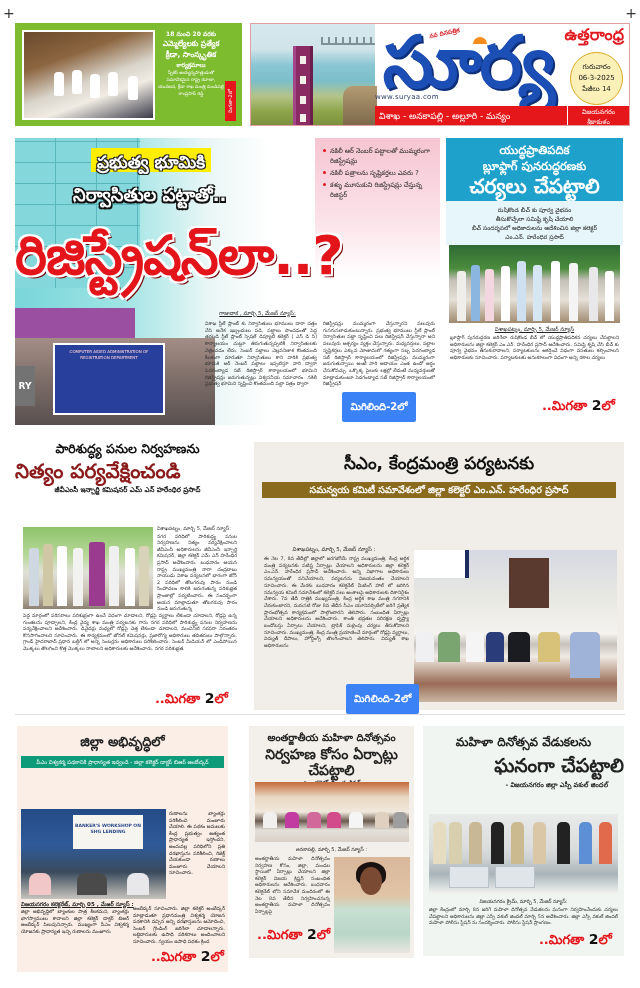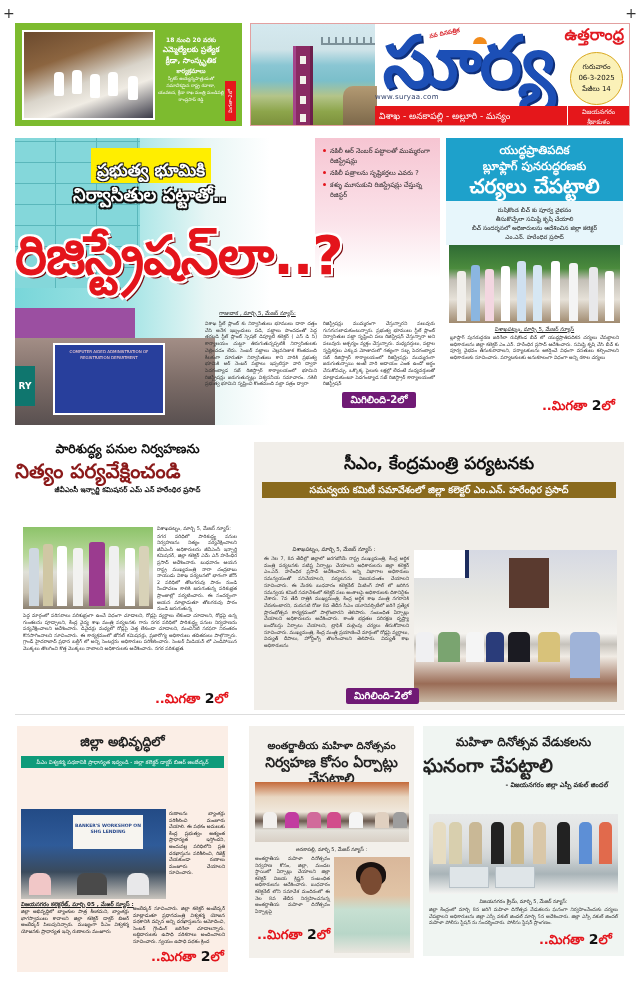--- a/index.html
+++ b/index.html
@@ -6,21 +6,21 @@
   html, body { width: 640px; height: 988px; background: #ffffff; overflow: hidden; }
   body { position: relative; font-family: "DejaVu Sans", sans-serif; color: #222; }
 
   .crop-mark { position: absolute; font-size: 14px; color: #333; line-height: 14px; font-family: "DejaVu Sans", sans-serif; }
 
   
   .teaser { position: absolute; left: 15px; top: 23px; width: 227px; height: 103px; background: #7dbb2f; }
   .teaser .photo { position: absolute; left: 7px; top: 7px; width: 133px; height: 90px;
     background: linear-gradient(160deg,#6b4a2e 0%,#8c6540 30%,#d9d4ca 55%,#f0ece4 70%,#3a3a48 100%); border: 2px solid #fff; }
   .teaser .photo .p { position: absolute; width: 10px; height: 24px; background: #fff; border-radius: 4px 4px 2px 2px; }
-  .teaser .txt { position: absolute; left: 143px; top: 12px; width: 66px; text-align: center; color: #fff; }
+  .teaser .txt { position: absolute; left: 143px; top: 6px; width: 66px; text-align: center; color: #fff; }
   .teaser .t1 { font-size: 6px; font-weight: bold; line-height: 9px; }
   .teaser .t2 { font-size: 7.5px; font-weight: bold; line-height: 11px; }
   .teaser .t3 { font-size: 4.5px; line-height: 7px; }
   .teaser .vtag { position: absolute; right: 6px; top: 58px; width: 11px; height: 40px; background: #e5171b; color: #fff; font-size: 5px;
      writing-mode: vertical-rl; transform: rotate(180deg); text-align: center; line-height: 11px; }
 
   .mast { position: absolute; left: 250px; top: 23px; width: 380px; height: 103px; border: 1px solid #e2a0a0; background: #fff; overflow: hidden; }
   .mast .scene { position: absolute; left: 0; top: 0; width: 124px; height: 103px;
      background: linear-gradient(180deg,#d5e9ef 0%,#cfe3e8 25%,#8ac6d3 40%,#7bbfca 55%,#b4c489 70%,#8da54b 85%,#7a8d3a 100%); }
   .mast .tower { position: absolute; left: 42px; top: 22px; width: 20px; height: 81px; background: #8a2b63;
@@ -49,37 +49,37 @@
   .lead .bg { position: absolute; left: 0; top: 0; width: 425px; height: 287px;
     background: linear-gradient(90deg, #78d6d9 0%, #9fe3e4 25%, #e8f6f5 45%, #ffffff 60%, #fff 100%); }
   .lead .bgpink { position: absolute; left: 300px; top: 0; width: 125px; height: 140px;
     background: linear-gradient(180deg,#f6c5d2 0%, #fbe3ea 60%, #fff 100%); }
   .lead .building { position: absolute; left: 0; top: 0; width: 125px; height: 150px;
     background: repeating-linear-gradient(0deg, transparent 0 20px, #5ab7bb 20px 21px), repeating-linear-gradient(90deg, transparent 0 40px, #5ab7bb 40px 41px), #84d7da; }
   .lead .wall { position: absolute; left: 0; top: 200px; width: 200px; height: 87px; background: linear-gradient(180deg,#a38e86,#7c6c67 50%,#595050); }
   .lead .purple { position: absolute; left: 0; top: 170px; width: 120px; height: 40px; background: #9b4fa1; }
   .lead .board { position: absolute; left: 38px; top: 205px; width: 112px; height: 72px; background: #283f9c; border: 2px solid #fff; text-align: center; color: #fff; padding-top: 4px; }
   .lead .board .b4 { font-size: 4px; line-height: 6px; color: #ffd8d8; }
-  .lead .sidesign { position: absolute; left: 0; top: 228px; width: 20px; height: 40px; background: #0f766e; color: #fff; font-size: 9px; font-weight: bold; text-align: center; line-height: 40px; }
-
-  .lead .kicker { position: absolute; left: 76px; top: 10px; height: 35px; padding: 8px 6px; background: #ffee00;
+  .lead .sidesign { position: absolute; left: 0; top: 228px; width: 20px; height: 40px; background: #737373; color: #fff; font-size: 9px; font-weight: bold; text-align: center; line-height: 40px; }
+
+  .lead .kicker { position: absolute; left: 76px; top: 10px; height: 24px; padding: 0 6px; background: #ffee00;
      font-size: 17px; font-weight: bold; line-height: 28px; color: #fff; text-shadow: -1px -1px 0 #222,1px -1px 0 #222,-1px 1px 0 #222,1px 1px 0 #222; }
   .lead .deck { position: absolute; left: 58px; top: 46px; font-size: 18px; font-weight: bold; color: #fff;
      text-shadow: -1.5px -1.5px 0 #111,1.5px -1.5px 0 #111,-1.5px 1.5px 0 #111,1.5px 1.5px 0 #111; white-space: nowrap; }
   .lead .headline { position: absolute; left: 0px; top: 86px; width: 420px; font-size: 54px; font-weight: bold; color: #e4141b; letter-spacing: -1px;
      text-shadow: -2px -2px 0 #fff,2px -2px 0 #fff,-2px 2px 0 #fff,2px 2px 0 #fff, 3px 3px 0 #7a0a0d; white-space: nowrap; }
   .lead .bullets { position: absolute; left: 308px; top: 8px; width: 112px; list-style: none; }
   .lead .bullets li { position: relative; padding-left: 7px; font-size: 6.5px; line-height: 10px; color: #222; margin-bottom: 2px; }
   .lead .bullets li::before { content: ""; position: absolute; left: 0; top: 3px; width: 3px; height: 3px; border-radius: 50%; background: #e4141b; }
 
   .lead .body { position: absolute; left: 190px; top: 172px; width: 230px; }
   .lead .dateline { font-size: 5.5px; text-align: center; text-decoration: underline; width: 105px; margin-bottom: 3px; }
   .colpair { display: flex; gap: 6px; }
   .col { flex: 1; font-size: 4.8px; line-height: 6.7px; color: #333; text-align: justify; }
-  .redtag { display: inline-block; background: #701a75; color: #fff; font-weight: bold; font-size: 10px; padding: 1px 8px; border-radius: 2px; line-height: 14px; }
+  .redtag { display: inline-block; background: #3b82f6; color: #fff; font-weight: bold; font-size: 10px; padding: 8px 8px; border-radius: 2px; line-height: 14px; }
   .contd { color: #e4141b; font-weight: bold; font-size: 13px; white-space: nowrap; }
   .contd b { color: #111; font-size: 14px; }
 
   
   .blue { position: absolute; left: 446px; top: 138px; width: 177px; height: 286px; background: #fff; overflow: hidden; }
   .blue .head { background: #1ea1cb; color: #fff; text-align: center; padding: 4px 2px 3px; }
   .blue .h1 { font-size: 11.5px; line-height: 16px; font-weight: bold; }
   .blue .h2 { font-size: 20px; line-height: 24px; font-weight: bold; }
   .blue .sub { background: #e7f6fb; text-align: center; font-size: 6px; line-height: 9px; padding: 4px 2px; color: #222; }
   .blue .photo { margin: 0 3px; height: 78px; background: linear-gradient(180deg,#2f6b34 0%,#4b8b3d 30%,#c4c0b7 45%,#e6e1d8 70%,#a08a6f 100%); position: relative; }
@@ -124,35 +124,35 @@
   .b1 .photo { position: absolute; left: 4px; top: 83px; width: 145px; height: 90px; background: linear-gradient(180deg,#234b86 0%,#2f5b99 40%,#3a4a5c 70%,#c8c4bd 100%); }
   .b1 .photo .banner { position: absolute; left: 52px; top: 6px; width: 70px; height: 34px; background: #f7f5f0; color: #2a4a8c; font-size: 4.5px; font-weight: bold; text-align: center; padding-top: 8px; line-height: 6px; }
   .b1 .photo .p { position: absolute; bottom: 4px; width: 22px; height: 22px; border-radius: 8px 8px 0 0; }
   .b1 .rcol { position: absolute; left: 152px; top: 85px; width: 56px; font-size: 4.8px; line-height: 6.6px; text-align: justify; }
   .b1 .cap { position: absolute; left: 4px; top: 175px; font-size: 5.5px; text-decoration: underline; font-weight: bold; }
   .b1 .lcol { position: absolute; left: 4px; top: 183px; width: 108px; font-size: 4.8px; line-height: 6.6px; text-align: justify; }
   .b1 .rcol2 { position: absolute; left: 116px; top: 180px; width: 92px; font-size: 4.8px; line-height: 6.6px; text-align: justify; }
   .b1 .more { position: absolute; right: 4px; top: 222px; }
 
   .b2 { position: absolute; left: 249px; top: 726px; width: 165px; height: 232px; background: #f3f0eb; }
-  .b2 .h1 { font-size: 10px; font-weight: bold; text-align: center; line-height: 16px; padding-top: 4px; margin-top: 8px; }
+  .b2 .h1 { font-size: 10px; font-weight: bold; text-align: center; line-height: 16px; padding-top: 4px; }
   .b2 .h2 { font-size: 14px; font-weight: bold; text-align: center; line-height: 16px; }
   .b2 .by { font-size: 6px; font-weight: bold; text-align: center; line-height: 10px; }
   .b2 .photo { position: absolute; left: 6px; top: 56px; width: 154px; height: 60px; background: linear-gradient(180deg,#c46a3a 0%,#e9d7c2 25%,#f0e8dc 50%,#6b5a4f 65%,#e4e1da 80%,#d8cfc5 100%); }
   .b2 .photo .p { position: absolute; bottom: 14px; width: 14px; height: 16px; border-radius: 5px 5px 0 0; }
   .b2 .cap { position: absolute; left: 0; top: 120px; width: 165px; font-size: 5px; text-align: center; }
   .b2 .col { position: absolute; left: 6px; top: 130px; width: 75px; font-size: 4.8px; line-height: 6.6px; text-align: justify; }
   .b2 .portrait { position: absolute; left: 85px; top: 131px; width: 76px; height: 96px; background: linear-gradient(180deg,#d9b79a 0%,#e1c4a6 40%,#c7e0d2 55%,#b8d6c8 80%,#eae6df 100%); }
   .b2 .portrait .face { position: absolute; left: 26px; top: 10px; width: 22px; height: 28px; border-radius: 50%; background: #7a4b32; }
   .b2 .portrait .hair { position: absolute; left: 22px; top: 5px; width: 30px; height: 24px; border-radius: 50% 50% 40% 40%; background: #1a1210; }
   .b2 .more { position: absolute; left: 8px; top: 200px; }
 
   .b3 { position: absolute; left: 423px; top: 726px; width: 201px; height: 230px; background: #f0f5f2; }
   .b3 .h1 { font-size: 12px; font-weight: bold; text-align: center; line-height: 20px; padding-top: 6px; }
-  .b3 .h2 { font-size: 19px; font-weight: bold; text-align: left; line-height: 26px; }
+  .b3 .h2 { font-size: 19px; font-weight: bold; text-align: right; line-height: 26px; padding-left: 26px; }
   .b3 .by { font-size: 6.5px; font-weight: bold; text-align: right; padding-right: 16px; line-height: 14px; }
   .b3 .photo { position: absolute; left: 6px; top: 88px; width: 189px; height: 80px; background: linear-gradient(180deg,#e8eaea 0%,#dcdede 40%,#cfd3d4 55%,#a9b4b8 75%,#f4f4f2 100%); }
   .b3 .photo .p { position: absolute; top: 8px; width: 13px; height: 42px; border-radius: 5px 5px 0 0; }
   .b3 .photo .seat { position: absolute; bottom: 6px; width: 40px; height: 22px; background: #dfe5e8; border: 1px solid #b8c2c8; }
   .b3 .cap { position: absolute; left: 0; top: 172px; width: 201px; font-size: 5px; text-align: center; }
   .b3 .col { position: absolute; left: 6px; top: 181px; width: 189px; font-size: 4.8px; line-height: 6.6px; text-align: justify; }
   .b3 .more { position: absolute; right: 12px; top: 205px; }
 </style>
 </head>
 <body>

